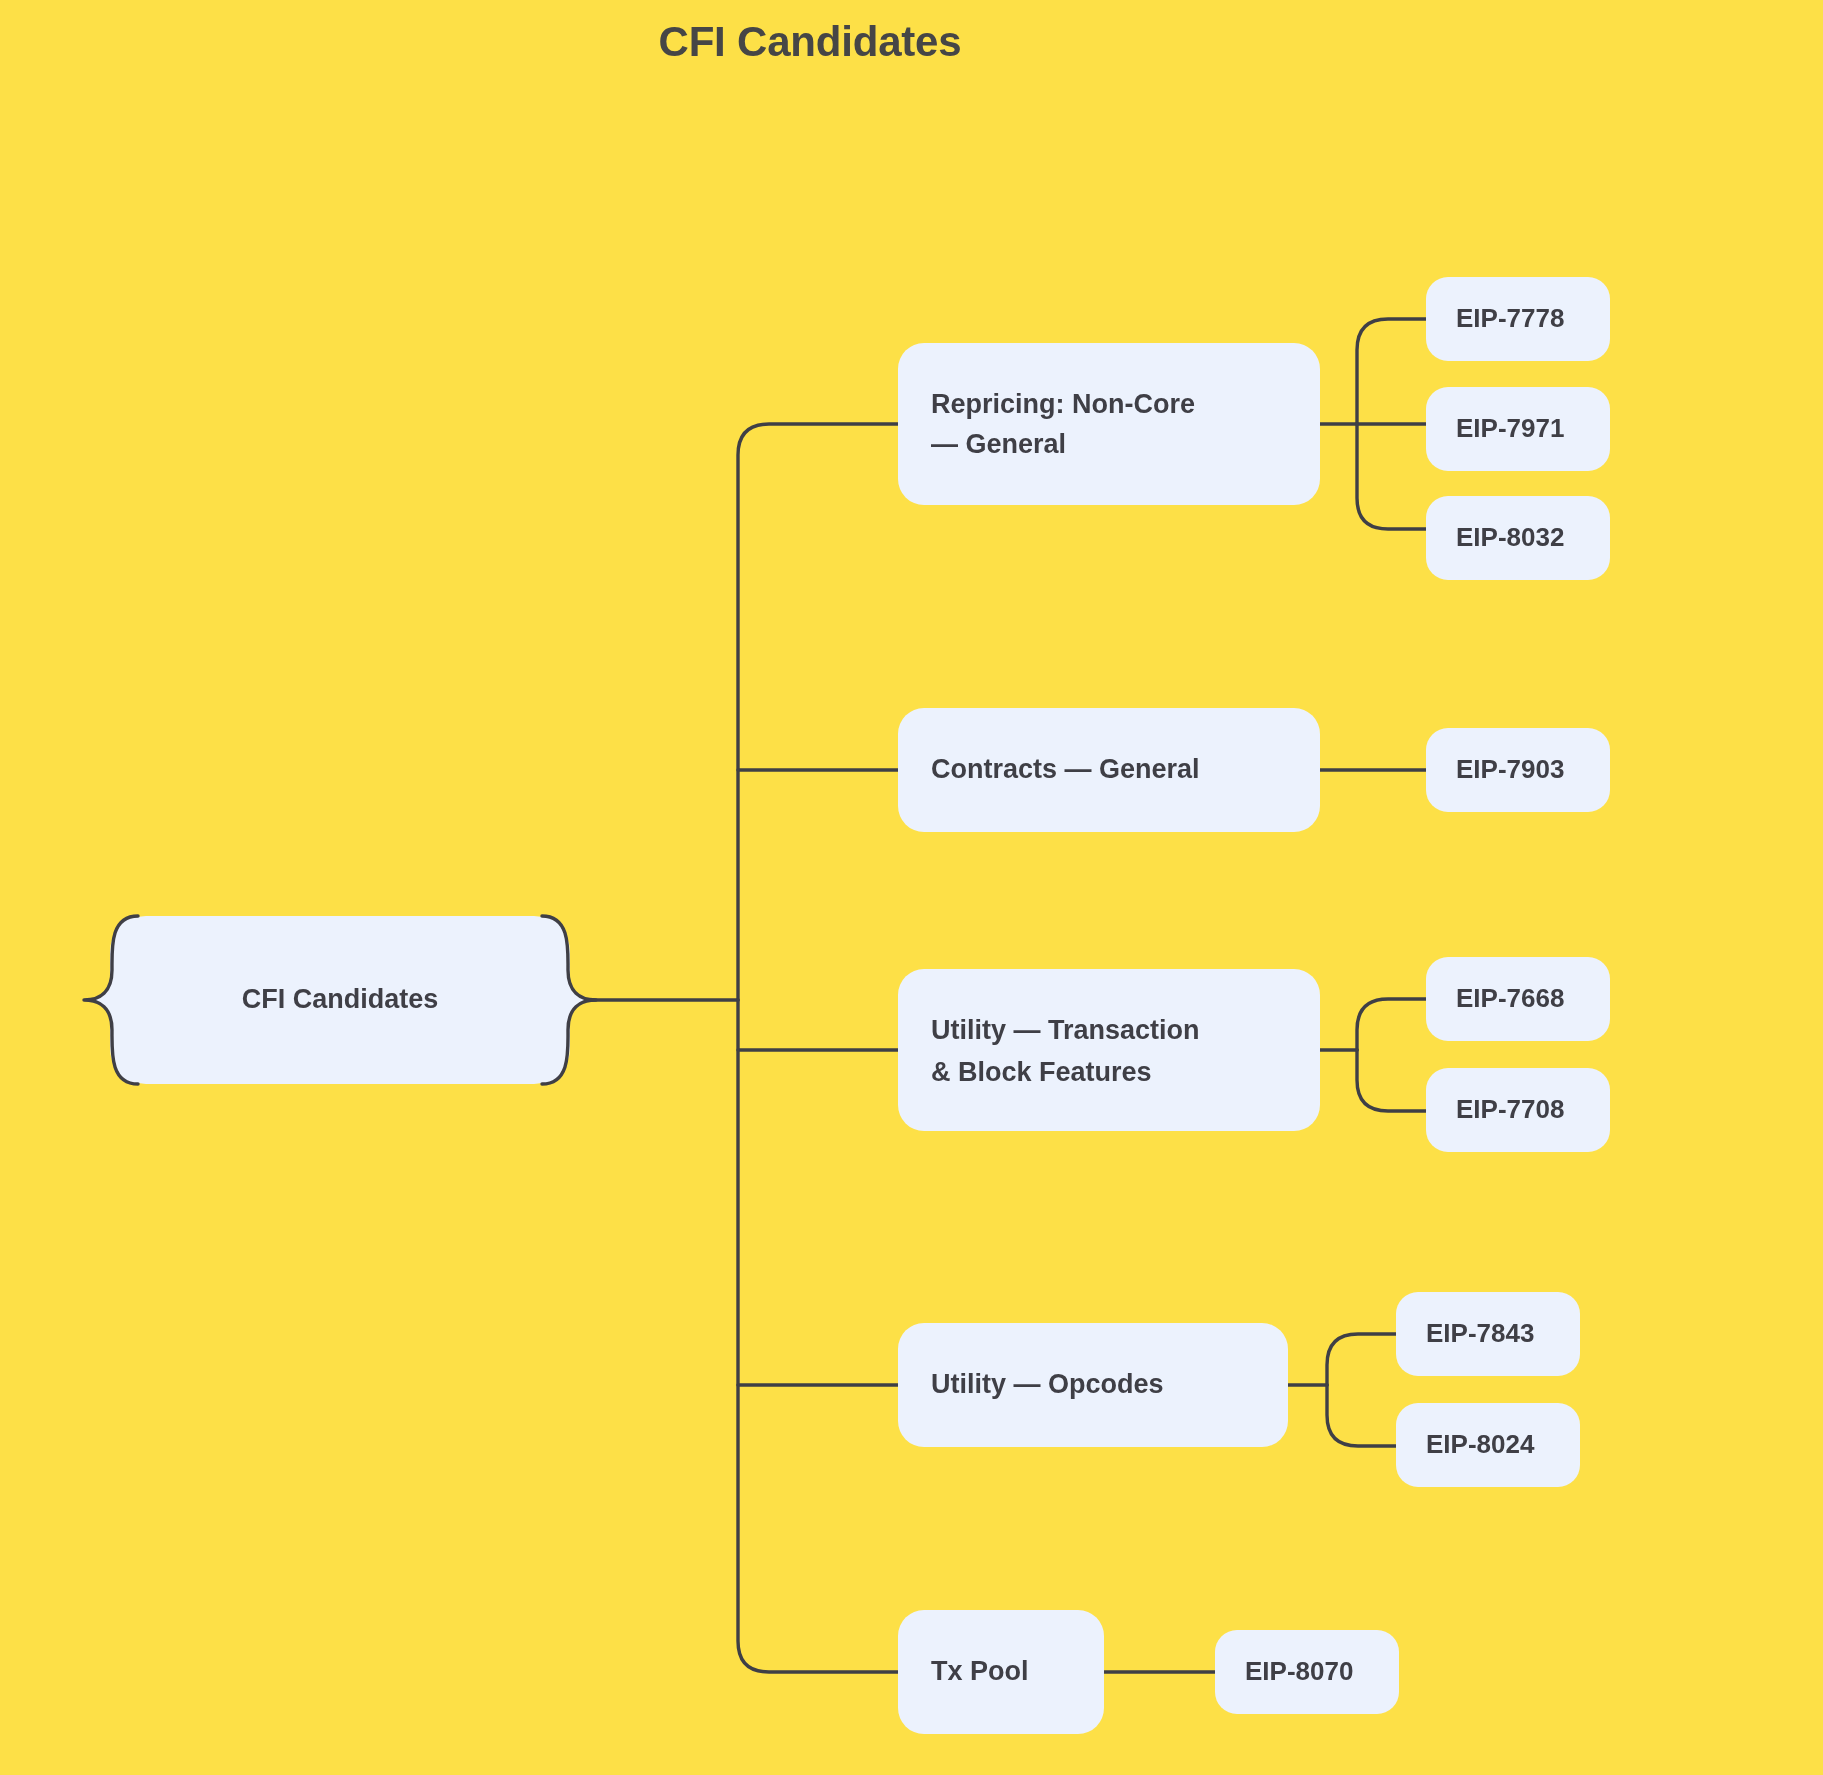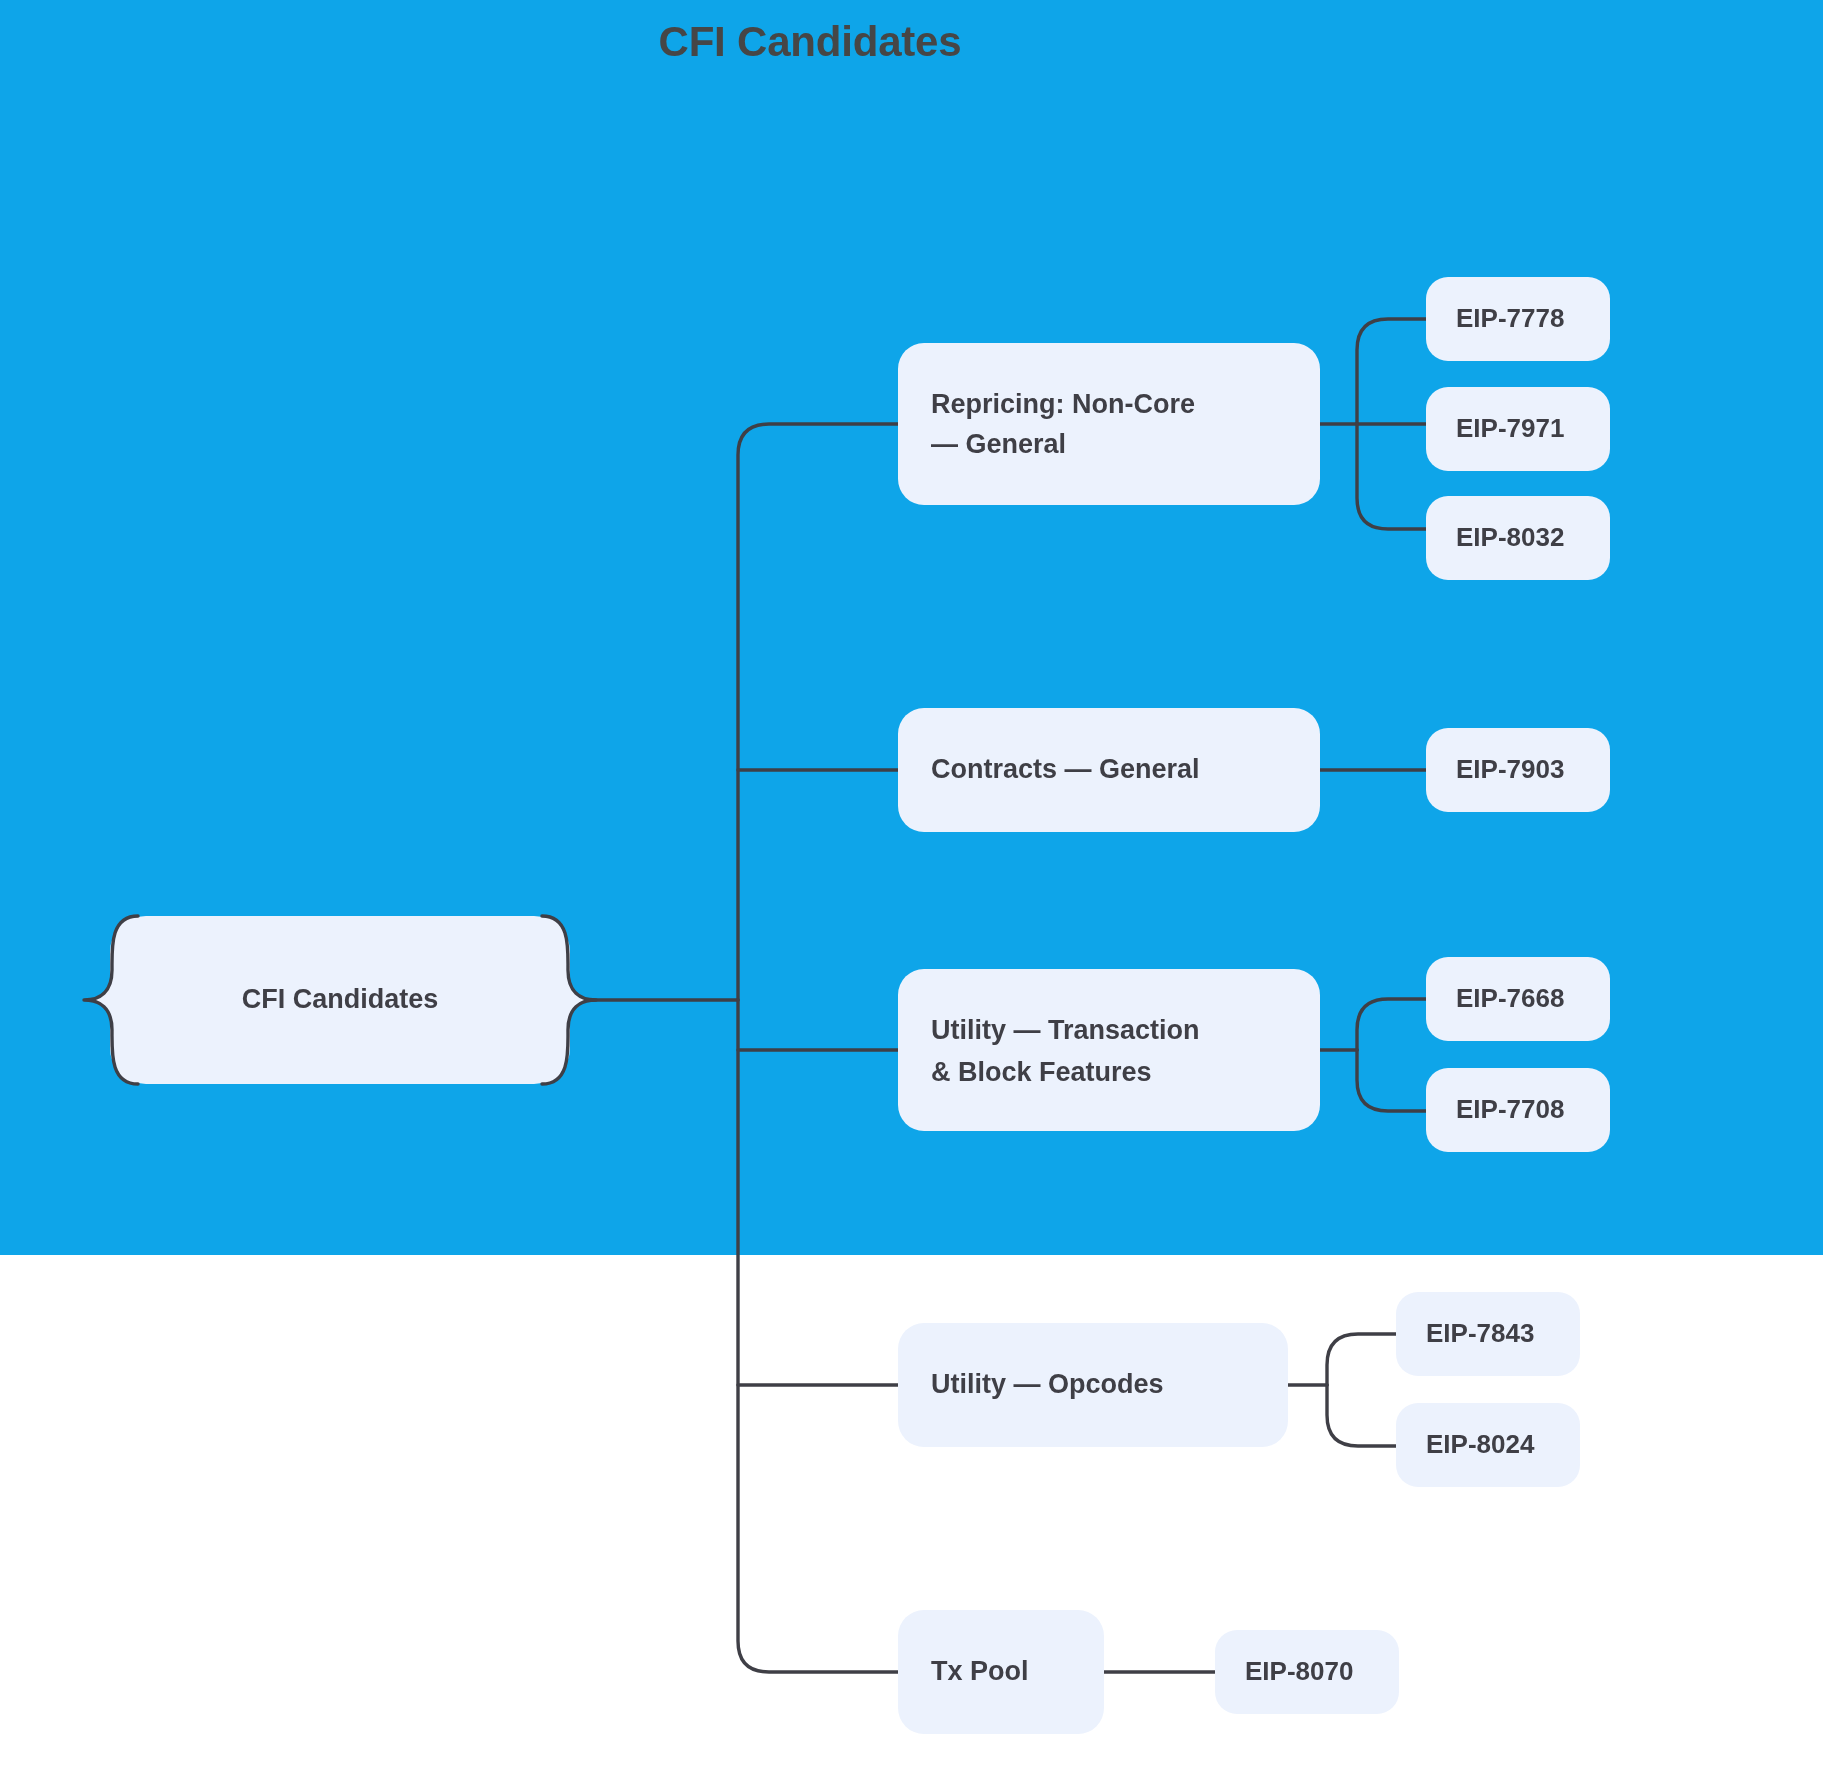--- a/index.html
+++ b/index.html
@@ -9,22 +9,22 @@
   }
   body {
     width: 1823px;
     height: 1775px;
     font-family: "Liberation Sans", sans-serif;
     overflow: hidden;
   }
   #stage {
     position: relative;
     width: 1823px;
-    height: 1255px;
-    background: #0ea5e9;
+    height: 1775px;
+    background: #fde047;
   }
   #diagram-title {
     position: absolute;
     left: 0;
     top: 18px;
     width: 1620px;
     text-align: center;
     font-size: 42px;
     font-weight: bold;
     color: #464646;

